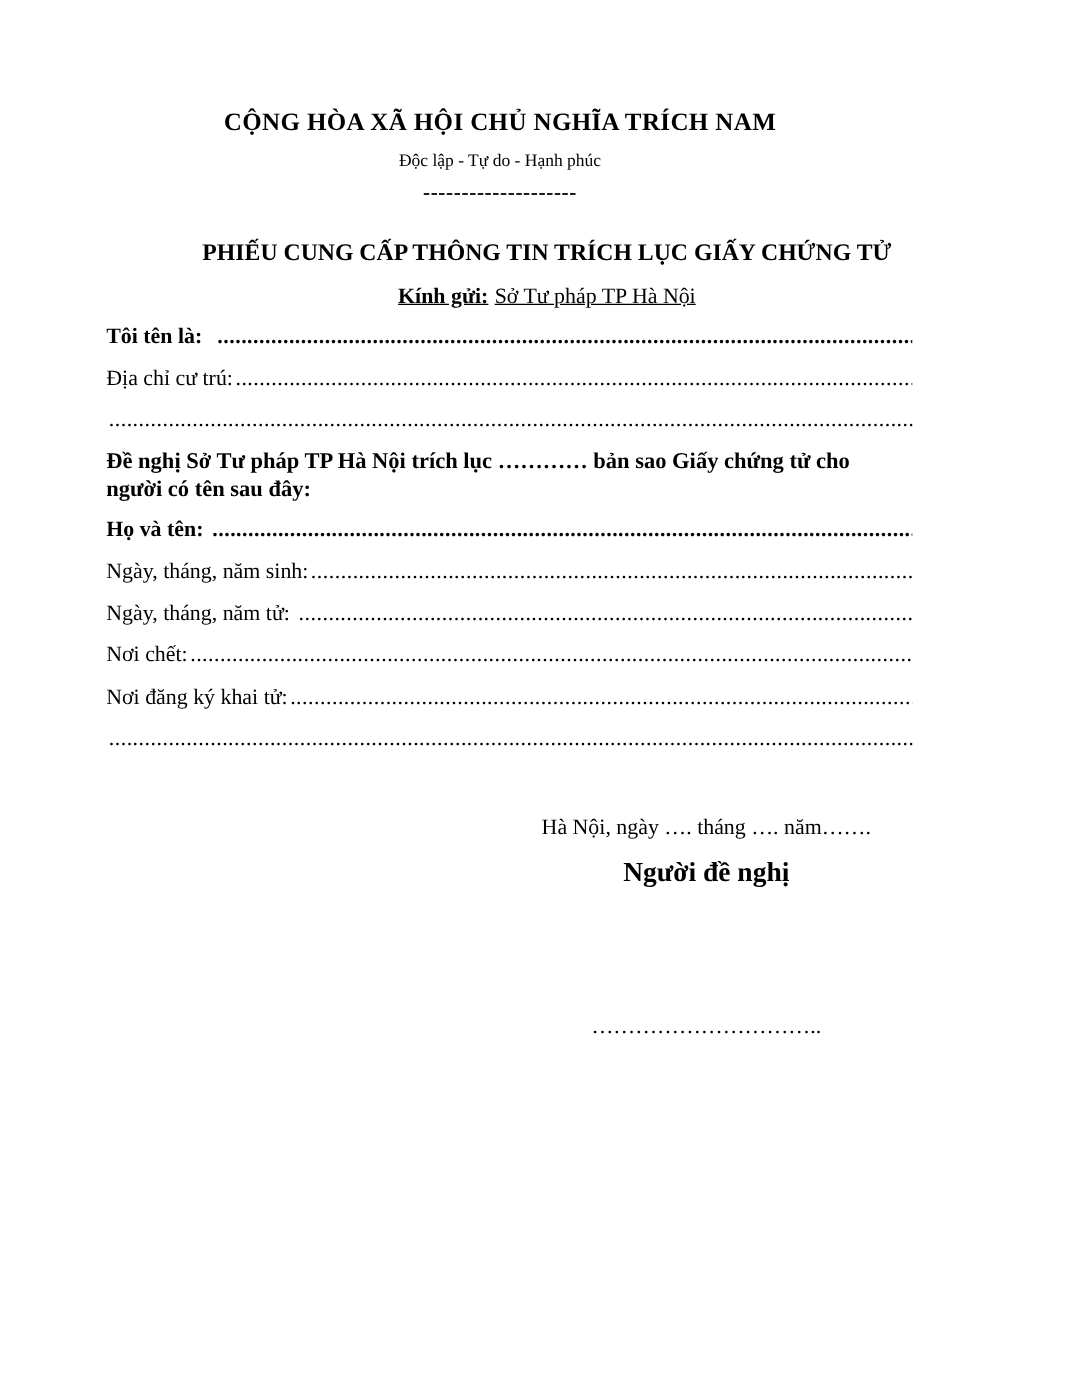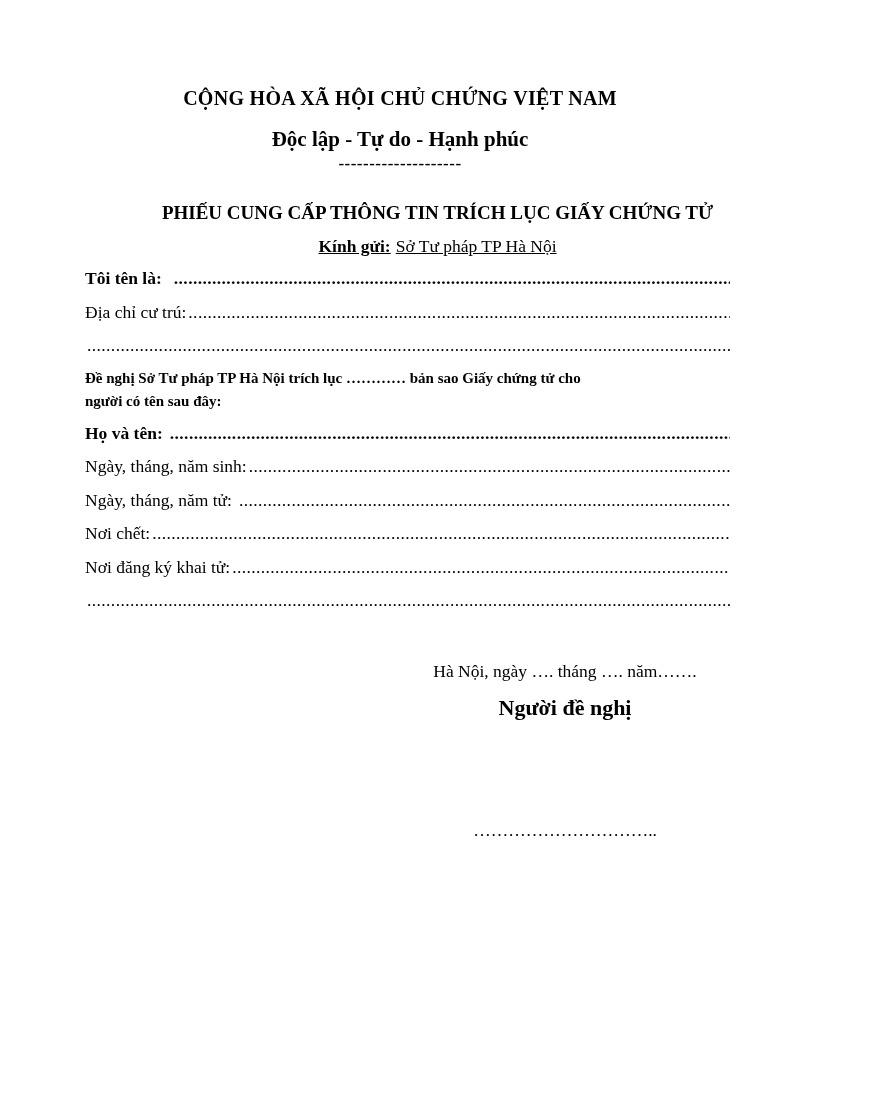--- a/index.html
+++ b/index.html
@@ -25,24 +25,24 @@
     text-align: center;
   }
   .national-title {
     font-size: 20px;
     font-weight: bold;
     line-height: 25px;
     letter-spacing: 0.3px;
     white-space: nowrap;
   }
   .motto {
-    font-size: 21px;
-    font-weight: bold;
+    font-size: 14px;
+    font-weight: normal;
     line-height: 25px;
-    margin-top: 16px;
+    margin-top: 6px;
     white-space: nowrap;
   }
   .divider {
     font-size: 17px;
     font-weight: bold;
     line-height: 17px;
     margin-top: 3px;
     letter-spacing: 0.5px;
   }
 
@@ -83,21 +83,21 @@
     padding-left: 2px;
     letter-spacing: 0.4px;
   }
   .row.gap-lg .leader { padding-left: 12px; }
   .row.gap-md .leader { padding-left: 7px; }
   .bold { font-weight: bold; }
 
   .request-paragraph {
     margin-top: 4px;
     margin-bottom: 4px;
-    font-size: 15px;
+    font-size: 18px;
     font-weight: bold;
   }
   .request-paragraph .pline {
     line-height: 23px;
     white-space: nowrap;
   }
 
   
   .sign-block {
     margin-top: 40px;
@@ -124,21 +124,21 @@
     white-space: nowrap;
   }
 </style>
 </head>
 <body>
 
 <div class="page">
   <div class="content">
 
     <div class="header-block">
-      <div class="national-title">CỘNG HÒA XÃ HỘI CHỦ CHỨNG VIỆT NAM</div>
+      <div class="national-title">CỘNG HÒA XÃ HỘI CHỦ NGHĨA TRÍCH NAM</div>
       <div class="motto">Độc lập - Tự do - Hạnh phúc</div>
       <div class="divider">--------------------</div>
     </div>
 
     <div class="form-title">PHIẾU CUNG CẤP THÔNG TIN TRÍCH LỤC GIẤY CHỨNG TỬ</div>
 
     <div class="recipient">
       <span class="r-label">Kính gửi:</span><span>Sở Tư pháp TP Hà Nội</span>
     </div>
 

